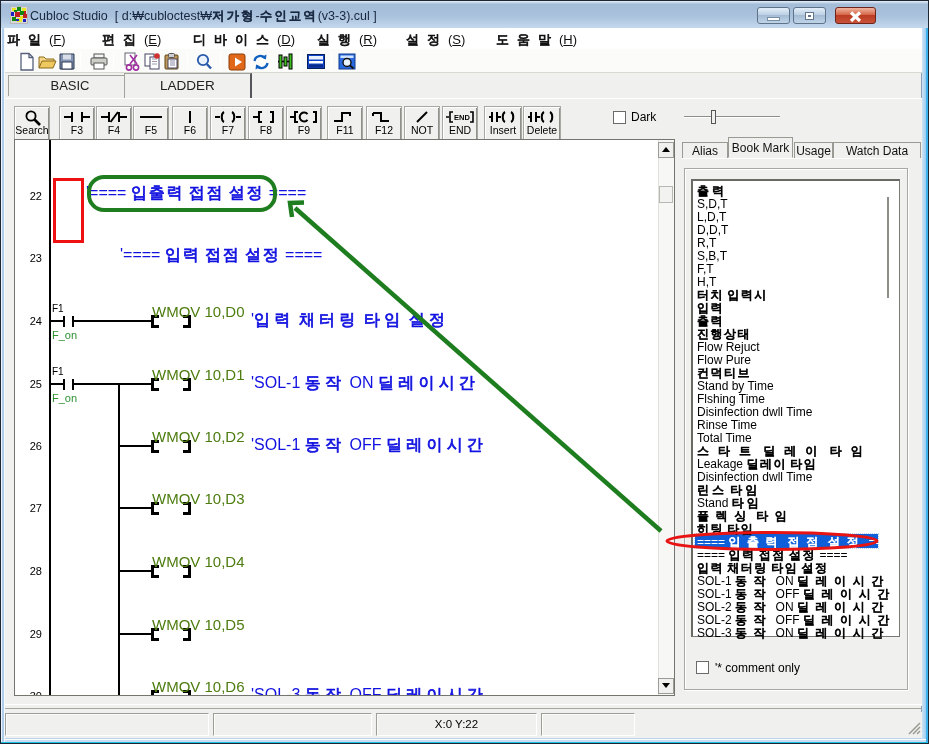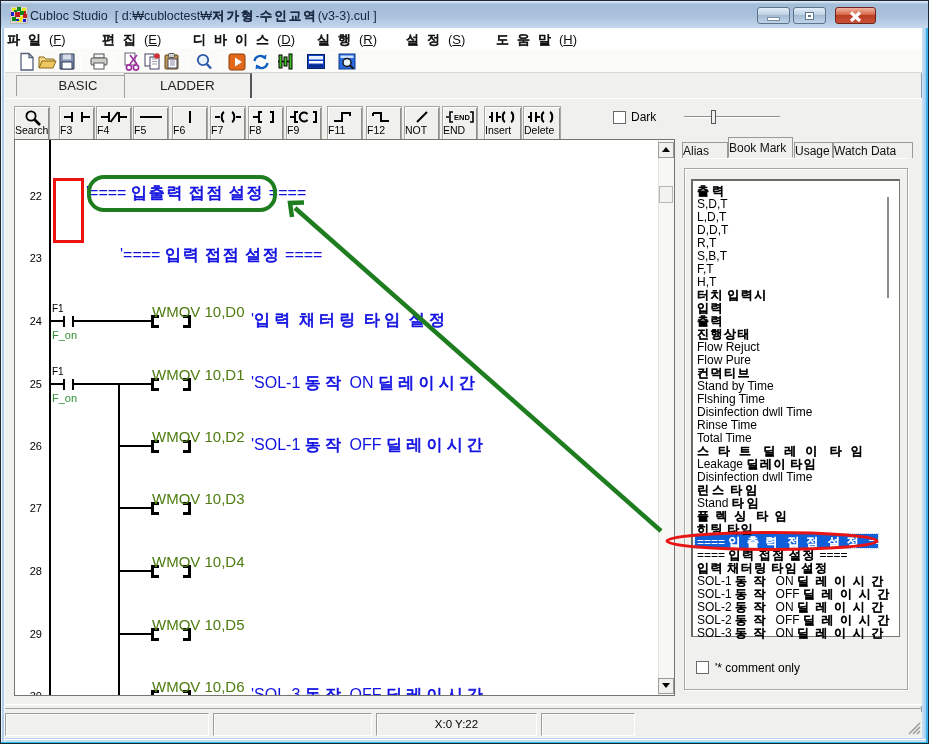--- a/index.html
+++ b/index.html
@@ -14,21 +14,21 @@
 #menubar{left:5px;top:28px;width:917px;height:21px;background:#fff;font-size:13px;color:#111}
 #menubar span{position:absolute;top:3px}
 #menubar i{letter-spacing:8px}
 #toolbar{left:5px;top:49px;width:917px;height:24px;background:#fbfbfa;border-bottom:1px solid #d9d9d3}
 .tsep{top:51px;width:1px;height:19px;background:#c9c9c3;border-right:1px solid #fff}
 .ticon{top:52px;width:20px;height:20px}
 .tab1{top:77px;height:20px;background:#f0f0ee;border:1px solid #a2a29c;border-bottom:none;
  font-size:13px;color:#222;text-align:center;padding-top:2px}
 #ladtb{left:5px;top:98px;width:917px;height:41px;background:#f0f0ee;border-top:1px solid #fff}
 .lbtn{top:106px;width:36px;height:48px;background:#f0f0ee;border:1px solid #a8a8a2;
- box-shadow:inset 1px 1px 0 #fff,inset -1px -1px 0 #90908a;font-size:10.5px;color:#000}
+ box-shadow:inset 1px 1px 0 #fff,inset -1px -1px 0 #90908a;text-align:center;font-size:10.5px;color:#000}
 .lbtn svg{display:block;margin:2px auto 0}
 .lbtn .lab{display:block;margin-top:-1px}
 .cb{width:13px;height:13px;background:#fff;border:1px solid #6a6a6a}
 #lad{left:14px;top:139px;width:661px;height:557px;border:1px solid #75756f;background:#fff}
 #ladc{left:15px;top:140px;width:643px;height:555px;overflow:hidden}
 #ladin{position:absolute;left:-15px;top:-140px;width:929px;height:744px}
 .rnum{font-size:11px;color:#000;width:28px;text-align:right}
 .hl{background:#000;height:2px}
 .vl{background:#000;width:2px}
 .cmt{font-size:16px;color:#1111e0;white-space:pre}
@@ -36,21 +36,21 @@
 .cmt.c2 i{letter-spacing:1.8px}
 .wm{font-size:15px;color:#4d7c0f;white-space:pre}
 .lb{width:8px;height:13px;border-left:3px solid #000;border-top:3px solid #000;border-bottom:3px solid #000}
 .rb{width:8px;height:13px;border-right:3px solid #000;border-top:3px solid #000;border-bottom:3px solid #000}
 .grn{color:#2e9132;font-size:11px}
 #vsb{left:658px;top:140px;width:16px;height:555px;background:#f7f7f5;border-left:1px solid #e0e0dc}
 .sbtn{left:658px;width:16px;height:16px;background:#f0f0ee;border:1px solid #9c9c96;color:#000}
 .sbtn svg{display:block;margin:4px auto}
 #panel{left:676px;top:136px;width:246px;height:570px;background:#f0f0ee}
 .tab2{height:16px;background:#f0f0ee;border:1px solid #9a9a94;border-bottom:none;font-size:12px;
- color:#111;text-align:left;padding-top:1px}
+ color:#111;text-align:center;padding-top:1px}
 #gbox{left:684px;top:168px;width:224px;height:522px;border:1px solid #a8a8a2;box-shadow:1px 1px 0 #fff,inset 1px 1px 0 #fff}
 #lbox{left:691px;top:179px;width:209px;height:458px;background:#fff;
  border:1px solid #7a7a74;border-top:2px solid #6a6a64;border-left:2px solid #6a6a64}
 .li{position:absolute;left:697px;font-size:12px;height:13px;line-height:13px;color:#000;white-space:pre}
 .li i{letter-spacing:3px}
 .li.n i{letter-spacing:1.5px}
 .li.m i{letter-spacing:6.6px}
 .li.w i{letter-spacing:9px}
 #sel{left:695px;top:534px;width:183px;height:14px;background:#0e5fd9;outline:1px dotted #b9cdf0}
 .li.sel{color:#fff;z-index:3}
@@ -182,21 +182,21 @@
     <rect x="3" y="4" width="14" height="3.5" fill="#e8f2ff"></rect>
     <rect x="3" y="9" width="14" height="2.5" fill="#fff"></rect>
     <rect x="3" y="12.5" width="14" height="3" fill="#0a2a8c"></rect>
   </svg>
 <svg class="a ticon" style="left:337px" viewBox="0 0 20 20">
     <rect x="2" y="2" width="16" height="15" fill="#2a6ae0" stroke="#123c8c"></rect>
     <rect x="3.5" y="3.5" width="13" height="2.5" fill="#cfe2ff"></rect>
     <circle cx="10" cy="10.5" r="4" fill="#e8f4ff" stroke="#111" stroke-width="1.4"></circle>
     <path d="M13 13.5l3.5 3" stroke="#111" stroke-width="2"></path>
   </svg>
-<div class="a tab1" style="left:16px;top:75px;width:124px;height:21px">BASIC</div>
+<div class="a tab1" style="left:8px;top:75px;width:124px;height:21px">BASIC</div>
 <div class="a tab1" style="left:124px;top:73px;width:128px;height:25px;border-right:2px solid #55555a;font-size:13.5px;padding-top:4px">LADDER</div>
 <div class="a" id="ladtb"></div>
 <div class="a lbtn" style="left:14px;top:106px">
     <svg width="22" height="18" viewBox="0 0 22 18">
       <circle cx="10" cy="7" r="4.6" stroke="#000" stroke-width="1.8" fill="none"></circle>
       <path d="M13.5 10.5L19 16" stroke="#000" stroke-width="2.6"></path>
     </svg>
     <span class="lab" style="margin-top:-3px">Search</span>
   </div>
 <div class="a lbtn" style="left:59px;width:36px">
@@ -351,21 +351,21 @@
 <div class="a sbtn" style="top:678px">
     <svg width="8" height="5" viewBox="0 0 8 5">
       <path d="M4 5l4-5H0z"></path>
     </svg>
   </div>
 <div class="a" style="left:659px;top:186px;width:14px;height:17px;background:#f2f2f0;border:1px solid #b8b8b2"></div>
 <div class="a" id="panel"></div>
 <div class="a tab2" style="left:682px;top:142px;width:46px;height:16px">Alias</div>
 <div class="a tab2" style="left:728px;top:137px;width:65px;height:21px;padding-top:3px;z-index:2;border-bottom:1px solid #f0f0ee">Book Mark</div>
 <div class="a tab2" style="left:794px;top:142px;width:39px;height:16px">Usage</div>
-<div class="a tab2" style="left:833px;top:142px;width:80px;height:16px">Watch Data</div>
+<div class="a tab2" style="left:833px;top:142px;width:88px;height:16px">Watch Data</div>
 <div class="a" style="left:682px;top:158px;width:226px;height:1px;background:#fff"></div>
 <div class="a" id="gbox"></div>
 <div class="a" id="lbox"></div>
 <div class="a" id="sel"></div>
 <div class="li " style="top:185px"><i>출력</i></div>
 <div class="li " style="top:198px">S,D,T</div>
 <div class="li " style="top:211px">L,D,T</div>
 <div class="li " style="top:224px">D,D,T</div>
 <div class="li " style="top:237px">R,T</div>
 <div class="li " style="top:250px">S,B,T</div>

